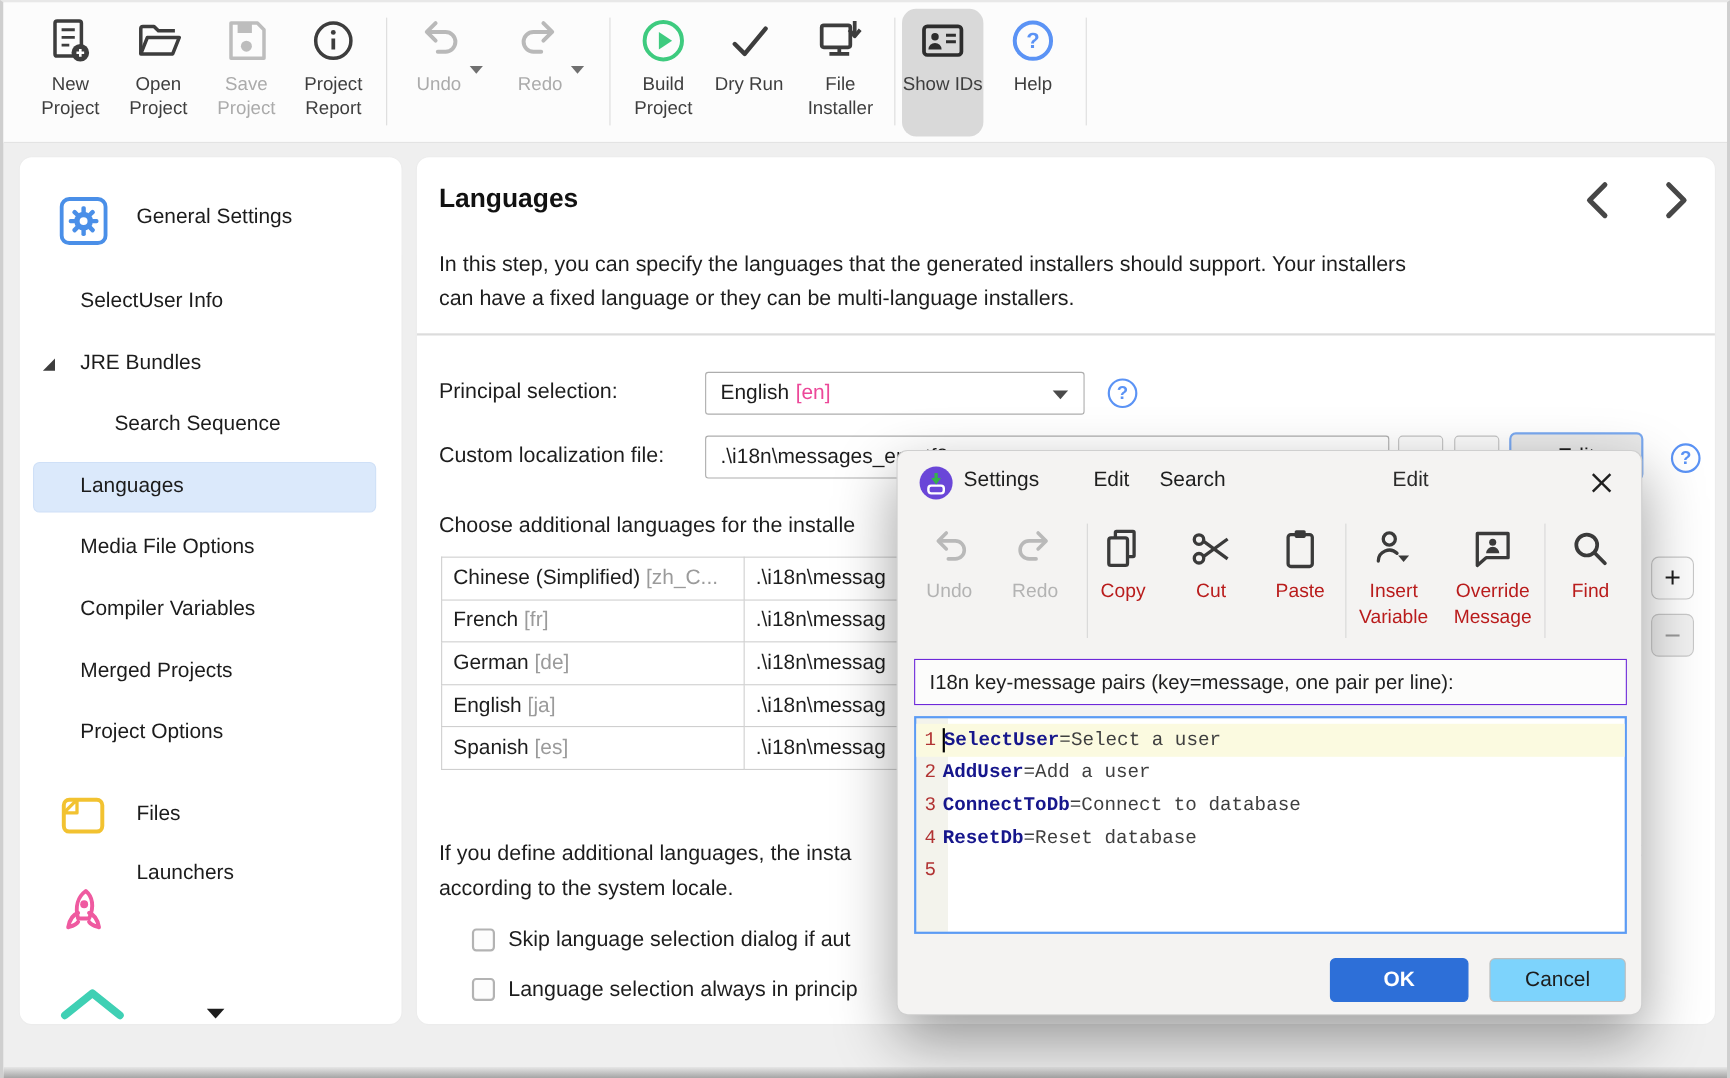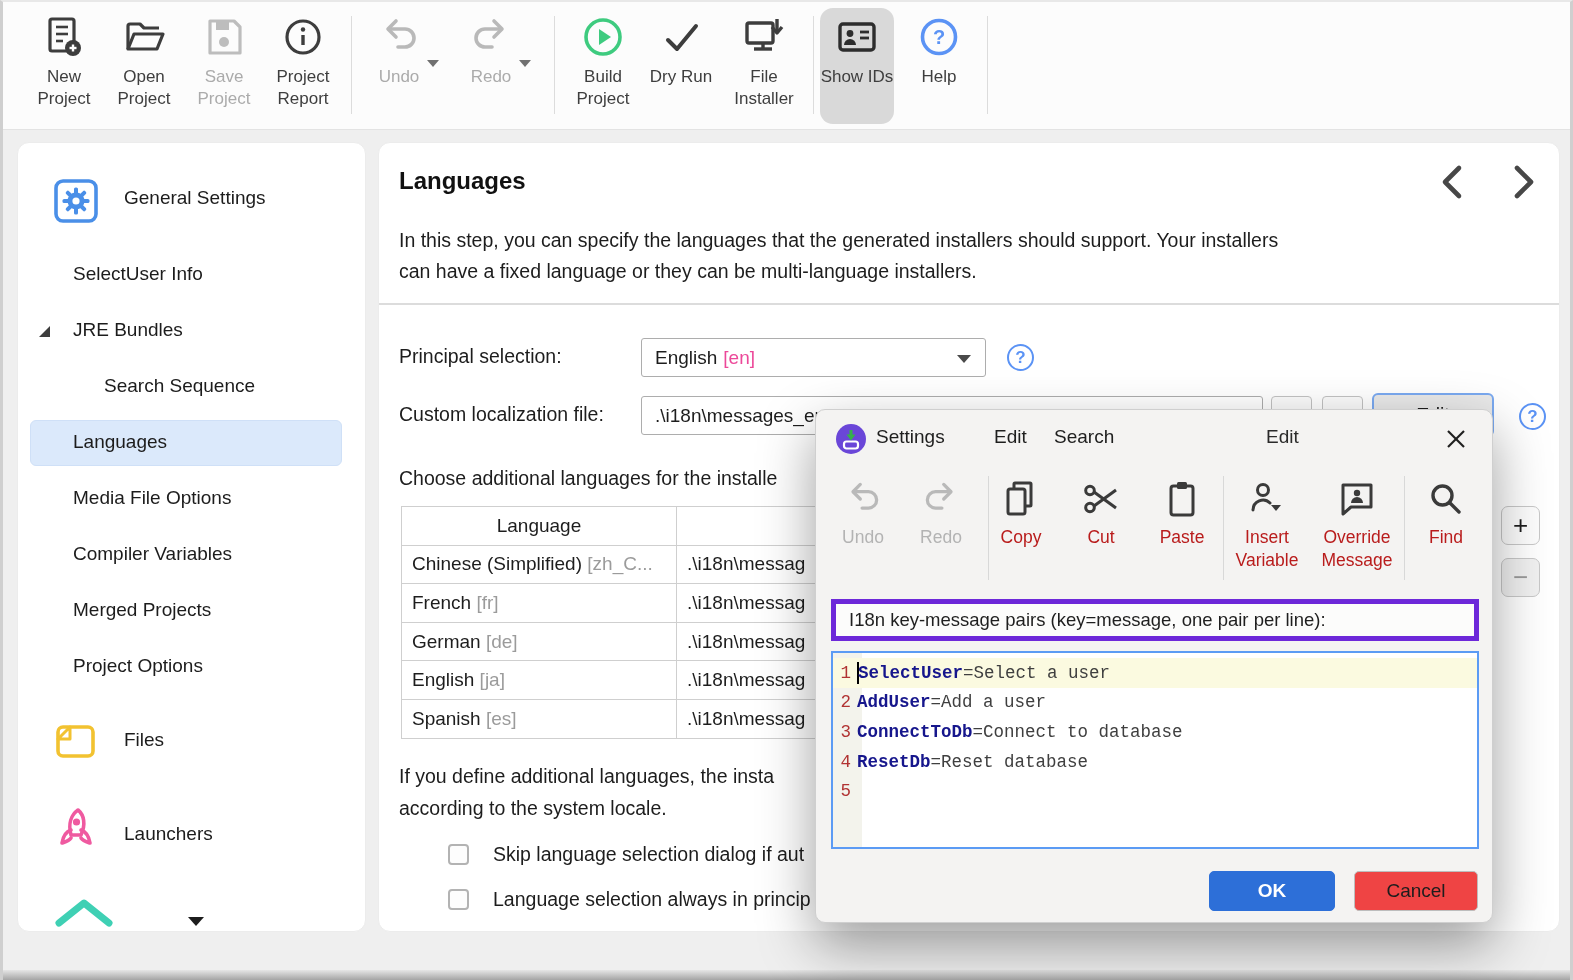--- a/index.html
+++ b/index.html
@@ -46,45 +46,45 @@
 
   table.langs { position:absolute; left:22px; top:363px; width:818px; border-collapse:collapse; font-size:19px; color:#1d1d1d; }
   table.langs th, table.langs td { border:1px solid #cfcfcf; height:38.6px; padding:0 10px; font-weight:normal; text-align:left; }
   table.langs th { text-align:center; }
   table.langs td.c1 { width:275px; }
   .code { color:#9b9b9b; }
   .pm-btn { position:absolute; left:1122px; width:39px; height:39px; border:1.4px solid #c9c9c9; border-radius:7px; background:#fdfdfd; display:flex; align-items:center; justify-content:center; font-size:26px; color:#1d1d1d; }
   .pm-btn.dis { background:#f1f1f1; color:#9a9a9a; }
 
   .m-note { position:absolute; left:20px; font-size:19.5px; color:#1d1d1d; }
-  .chk-row { position:absolute; left:69px; display:flex; align-items:center;gap:12px; }
+  .chk-row { position:absolute; left:50px; display:flex; align-items:center; }
   .chk { width:21px; height:21px; border:2px solid #b3b3b3; border-radius:4px; background:#fdfdfd; margin-right:12px; flex:none; }
   .chk-label { font-size:19.5px; color:#1d1d1d; white-space:nowrap; }
 
   
   .dialog { position:absolute; left:812px; top:407px; width:678px; height:514px; background:#f4f3f2; border:1px solid #cfcfcf; border-radius:10px; box-shadow:0 22px 55px rgba(0,0,0,.38); z-index:10; }
   .dlg-menu { position:absolute; top:16px; font-size:19px; color:#1e1e1e; }
   .dlg-title { position:absolute; left:450px; top:16px; font-size:19px; color:#2a2a2a; }
   .dlg-close { position:absolute; left:628px; top:17px; width:24px; height:24px; }
   .dtb { position:absolute; top:62px; height:122px; display:flex; flex-direction:column; align-items:center; }
   .dtb-icon { height:54px; display:flex; align-items:center; justify-content:center; }
   .dtb-label { font-size:17.5px; line-height:1.3; text-align:center; color:#b91c1c; }
   .dtb.disabled .dtb-label { color:#b3b3b3; }
   .dtb-sep { position:absolute; top:66px; width:1px; height:104px; background:#d8d8d8; }
-  .dlg-fieldlabel { position:absolute; left:15px; top:189px; width:648px; height:42px; background:#fcfcfb; border:5px solid #6d28d9; display:flex; align-items:center; padding-left:13px; font-size:18.5px; color:#1f1f1f; }
+  .dlg-fieldlabel { position:absolute; left:15px; top:189px; width:648px; height:42px; background:#fcfcfb; border:1px solid #6d28d9; display:flex; align-items:center; padding-left:13px; font-size:18.5px; color:#1f1f1f; }
   .editor { position:absolute; left:15px; top:241px; width:648px; height:198px; border:2px solid #5b9bf4; background:linear-gradient(90deg,#f3f3ec 29px,#ffffff 29px); font-family:"Liberation Mono","DejaVu Sans Mono",monospace; font-size:17.5px; padding-top:5px; }
   .ed-line { display:flex; height:29.6px; align-items:center; }
   .ed-line.current { background:#fbfae0; }
   .ed-num { width:24px; text-align:right; padding-right:6px; color:#b13333; flex:none; }
   .ed-key { color:#16168c; font-weight:bold; }
   .ed-val { color:#3f3f3f; }
   .ed-caret { display:inline-block; width:2px; height:22px; background:#000; margin-right:-1px; vertical-align:middle; }
   .dlg-btn { position:absolute; top:461px; height:40px; border-radius:5px; display:flex; align-items:center; justify-content:center; font-size:19px; }
   .dlg-ok { left:393px; width:126px; background:#2d6fd8; color:#fff; font-weight:bold; border:1px solid #2d6fd8; }
-  .dlg-cancel { left:538px; width:124px; background:#ef4444; color:#1d1d1d; border:1.5px solid #bdbdbd; }
+  .dlg-cancel { left:538px; width:124px; background:#7dd3fc; color:#1d1d1d; border:1.5px solid #bdbdbd; }
 
   .bottom-strip { position:absolute; left:0; bottom:0; width:100%; height:10px; background:linear-gradient(#e6e6e6,#a5a5a5); }
 </style>
 </head>
 <body>
 
 <div class="topbar">
   <div class="tb" style="left:22px;width:78px;">
     <div class="tb-icon">
       <svg width="44" height="44" viewBox="0 0 44 44">
@@ -281,21 +281,21 @@
   <div class="sb-icon" style="left:36px;top:662px;">
     <svg width="46" height="50" viewBox="0 0 46 50">
         <g fill="none" stroke="#ef5aa0" stroke-width="3.6" stroke-linecap="round" stroke-linejoin="round">
           <path d="M24 5 C30 10 32 19 27 30 H17 C14 19 17 10 24 5 Z"></path>
           <path d="M17 25 C11 27 9 32 8 38 C11 37 15 36 17 33"></path>
           <path d="M27 25 C33 27 35 32 36 38 C33 37 29 36 27 33"></path>
         </g>
         <circle cx="22.5" cy="17" r="3.6" fill="#ef5aa0"></circle>
       </svg>
   </div>
-  <div class="sb-row" style="left:106px;top:680px;">
+  <div class="sb-row" style="left:106px;top:640px;">
       <span>Launchers</span>
     </div>
 
   <div class="sb-icon" style="left:36px;top:754px;">
     <svg width="60" height="34" viewBox="0 0 60 34">
         <polyline points="5,26 30,6 55,26" fill="none" stroke="#3fd0b4" stroke-width="7" stroke-linecap="round" stroke-linejoin="round"></polyline>
       </svg>
   </div>
   <div class="scroll-down"></div>
 </div>
@@ -336,24 +336,20 @@
     </div>
   <div class="edit-btn">
       <span>Edit</span>
     </div>
   <div class="help" style="left:1140px;top:260px;">?</div>
 
   <div class="f-label" style="top:324px;">Choose additional languages for the installe</div>
 
   <table class="langs">
     <tbody>
-        <tr>
-      <th class="c1">Language</th>
-      <th></th>
-    </tr>
     <tr>
       <td class="c1"><span>Chinese (Simplified)</span> <span class="code">[zh_C...</span></td>
       <td><span>.\i18n\messag</span></td>
     </tr>
     <tr>
       <td class="c1"><span>French</span> <span class="code">[fr]</span></td>
       <td><span>.\i18n\messag</span></td>
     </tr>
     <tr>
       <td class="c1"><span>German</span> <span class="code">[de]</span></td>

